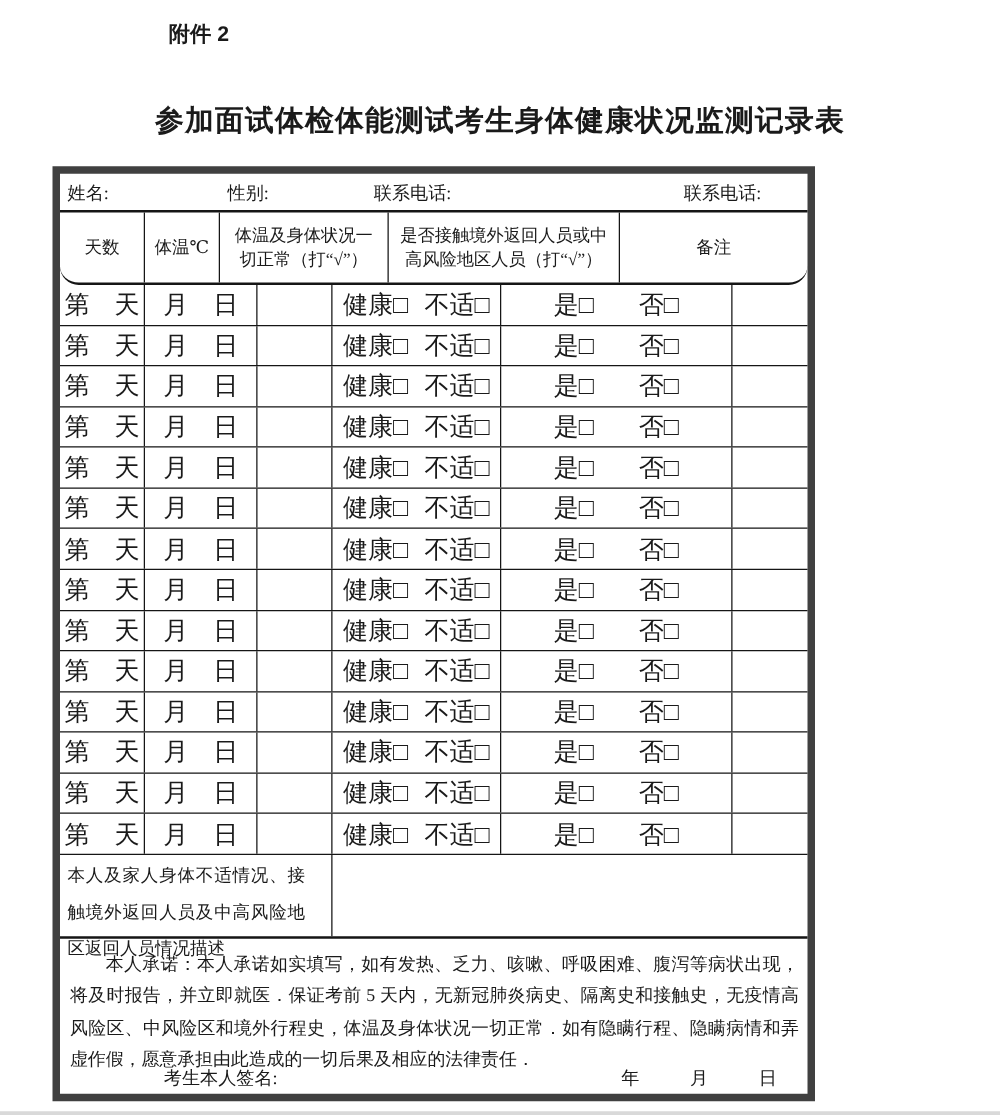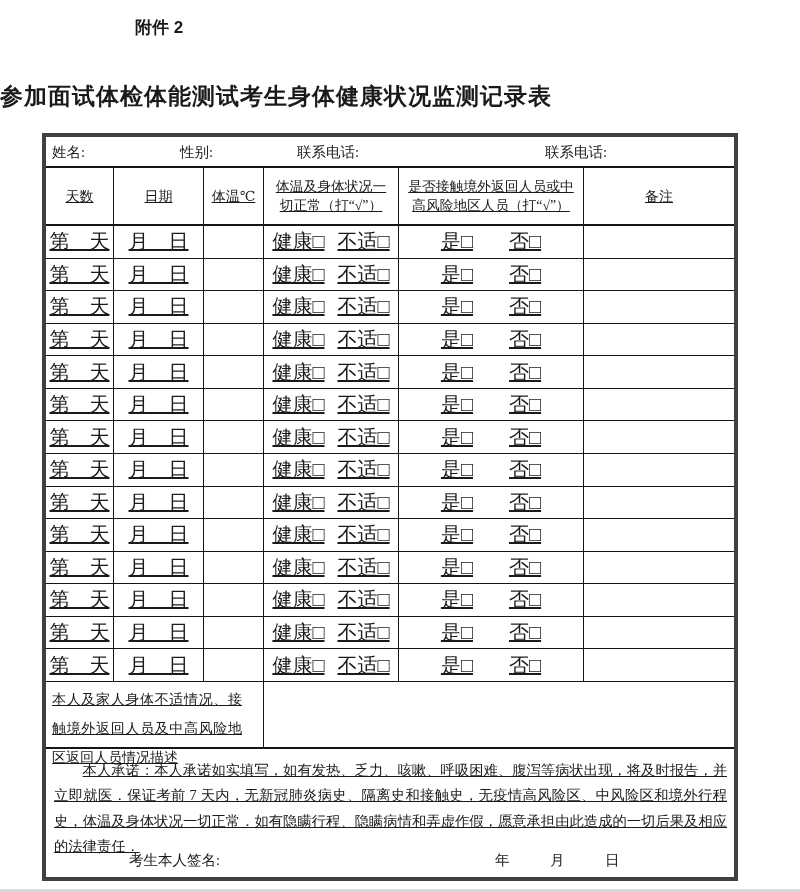--- a/index.html
+++ b/index.html
@@ -12,43 +12,43 @@
     color: #1a1a1a;
   }
   .attachment {
     position: absolute; left: 96px; top: 16px;
     font-size: 17px; font-weight: 700;
     font-family: "Liberation Sans", "DejaVu Sans", sans-serif;
     margin-left: 39px;
   }
   .title {
     position: absolute; left: 0; top: 81px; width: 100%;
-    text-align: left; font-size: 23px; font-weight: 700; letter-spacing: 1px;
+    text-align: center; font-size: 23px; font-weight: 700; letter-spacing: 1px;
   }
   .form {
-    position: absolute; left: 42px; top: 133px; width: 696px; height: 748px;
-    border: 4px solid #404040; background: #fff; text-decoration: underline;
+    position: absolute; left: 42px; top: 133px; width: 610px; height: 748px;
+    border: 6px solid #404040; background: #fff;
   }
   
   .info-row { position: relative; height: 31px; border-bottom: 2px solid #151515; font-size: 14.5px; }
   .il { position: absolute; top: 6px; white-space: nowrap; }
   
   .cell {
     border-right: 1px solid #151515; height: 100%;
     display: flex; align-items: center; justify-content: center;
     text-align: center; white-space: nowrap;
   }
   .c1 { width: 68px; }
   .c2 { width: 90px; }
   .c3 { width: 60px; }
   .c4 { width: 135px; }
   .c5 { width: 185px; }
   .c6 { flex: 1 1 auto; border-right: none; }
   
-  .header-row { display: flex; height: 58px; border-bottom: 2px solid #151515; font-size: 14px; }
+  .header-row { display: flex; height: 58px; border-bottom: 2px solid #151515; font-size: 14px; border-radius: 15px; }
   .header-row .cell { line-height: 19px; }
   .header-row .c4, .header-row .c5 {
     white-space: normal; font-size: 13.8px; padding: 0 9px; text-align: center;
   }
   
   .data-row { display: flex; height: 32.57px; border-bottom: 1px solid #151515; font-size: 20px; }
   .opts  { gap: 13px; }
   .opts5 { gap: 36px; }
   .opt { display: inline-block; text-align: center; }
   
@@ -84,21 +84,20 @@
 
   <div class="info-row">
     <span class="il" style="left:6px">姓名:</span>
     <span class="il" style="left:134px">性别:</span>
     <span class="il" style="left:251px">联系电话:</span>
     <span class="il" style="left:499px">联系电话:</span>
   </div>
 
   <div class="header-row">
     <div class="cell c1">天数</div>
-    <div class="cell c2">日期</div>
     <div class="cell c3">体温℃</div>
     <div class="cell c4">体温及身体状况一切正常（打“√”）</div>
     <div class="cell c5">是否接触境外返回人员或中高风险地区人员（打“√”）</div>
     <div class="cell c6">备注</div>
   </div>
 
   <div id="rows">
     <div class="data-row">
       <div class="cell c1">
         <span>第　天</span>
@@ -365,21 +364,21 @@
       <div class="cell c6"></div>
     </div>
   </div>
 
   <div class="desc-row">
     <div class="desc-label">本人及家人身体不适情况、接触境外返回人员及中高风险地区返回人员情况描述</div>
     <div class="desc-field"></div>
   </div>
 
   <div class="commit-row">
-    <div class="commit-text">本人承诺：本人承诺如实填写，如有发热、乏力、咳嗽、呼吸困难、腹泻等病状出现，将及时报告，并立即就医．保证考前 7 天内，无新冠肺炎病史、隔离史和接触史，无疫情高风险区、中风险区和境外行程史，体温及身体状况一切正常．如有隐瞒行程、隐瞒病情和弄虚作假，愿意承担由此造成的一切后果及相应的法律责任．</div>
+    <div class="commit-text">本人承诺：本人承诺如实填写，如有发热、乏力、咳嗽、呼吸困难、腹泻等病状出现，将及时报告，并立即就医．保证考前 5 天内，无新冠肺炎病史、隔离史和接触史，无疫情高风险区、中风险区和境外行程史，体温及身体状况一切正常．如有隐瞒行程、隐瞒病情和弄虚作假，愿意承担由此造成的一切后果及相应的法律责任．</div>
     <div class="sig-line">
       <span class="sig sig-name">考生本人签名:</span>
       <span class="sig sig-year">年</span>
       <span class="sig sig-month">月</span>
       <span class="sig sig-day">日</span>
     </div>
   </div>
 
 </div>
 

